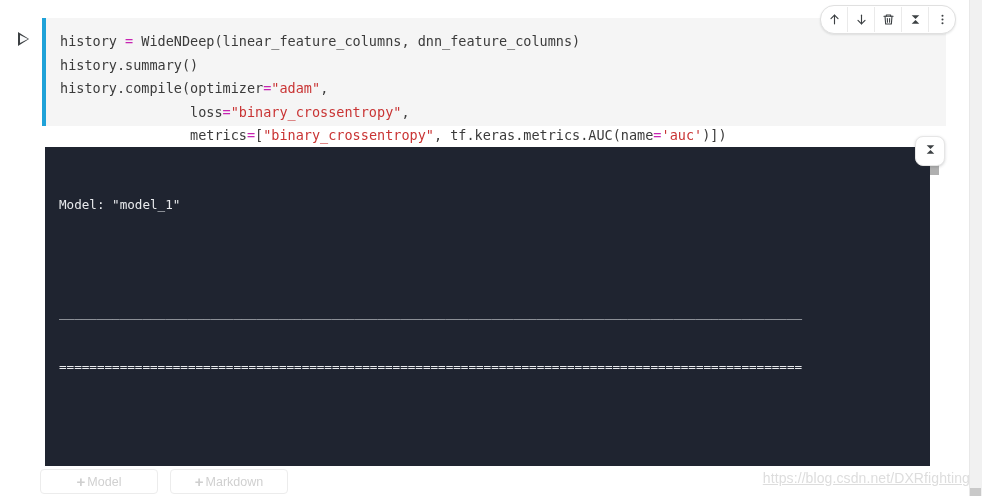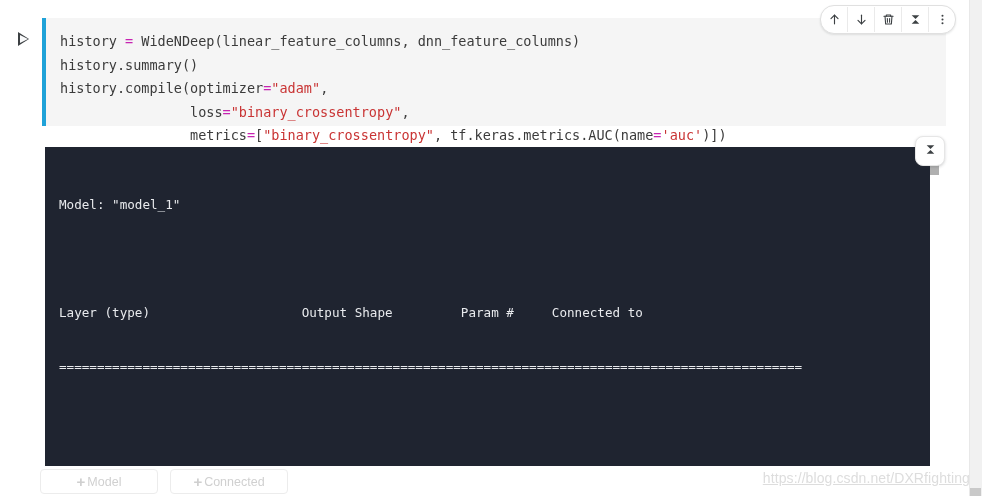--- a/index.html
+++ b/index.html
@@ -231,21 +231,21 @@
 <span><span>                loss</span><span class="tok-op">=</span><span class="tok-str">"binary_crossentropy"</span><span>,</span></span>
 <span><span>                metrics</span><span class="tok-op">=</span><span>[</span><span class="tok-str">"binary_crossentropy"</span><span>, tf.keras.metrics.AUC(name</span><span class="tok-op">=</span><span class="tok-str">'auc'</span><span>)])</span></span></div>
   </div>
 
   <div class="output-wrap">
 
     <div class="output-pane">
       <div class="output-text">
         <div class="out-line">Model: "model_1"</div>
         <div class="out-blank"></div>
-        <div class="out-line">Layer (type)                    Output Shape         Param #     Connected to</div>
+        <div class="sep-dash">__________________________________________________________________________________________________</div>
         <div class="sep-eq">==================================================================================================</div>
         
         
         
         
         
         
         
         
         
@@ -275,21 +275,21 @@
     </div>
   </div>
 
   <div class="add-row">
     <div class="add-btn">
       <span class="plus">+</span>
       <span>Model</span>
     </div>
     <div class="add-btn">
       <span class="plus">+</span>
-      <span>Connected</span>
+      <span>Markdown</span>
     </div>
   </div>
 
   <div class="watermark">https://blog.csdn.net/DXRfighting</div>
 
   <div class="page-scroll-track">
     <div class="page-scroll-thumb"></div>
     <div class="page-scroll-bottom"></div>
   </div>
 

